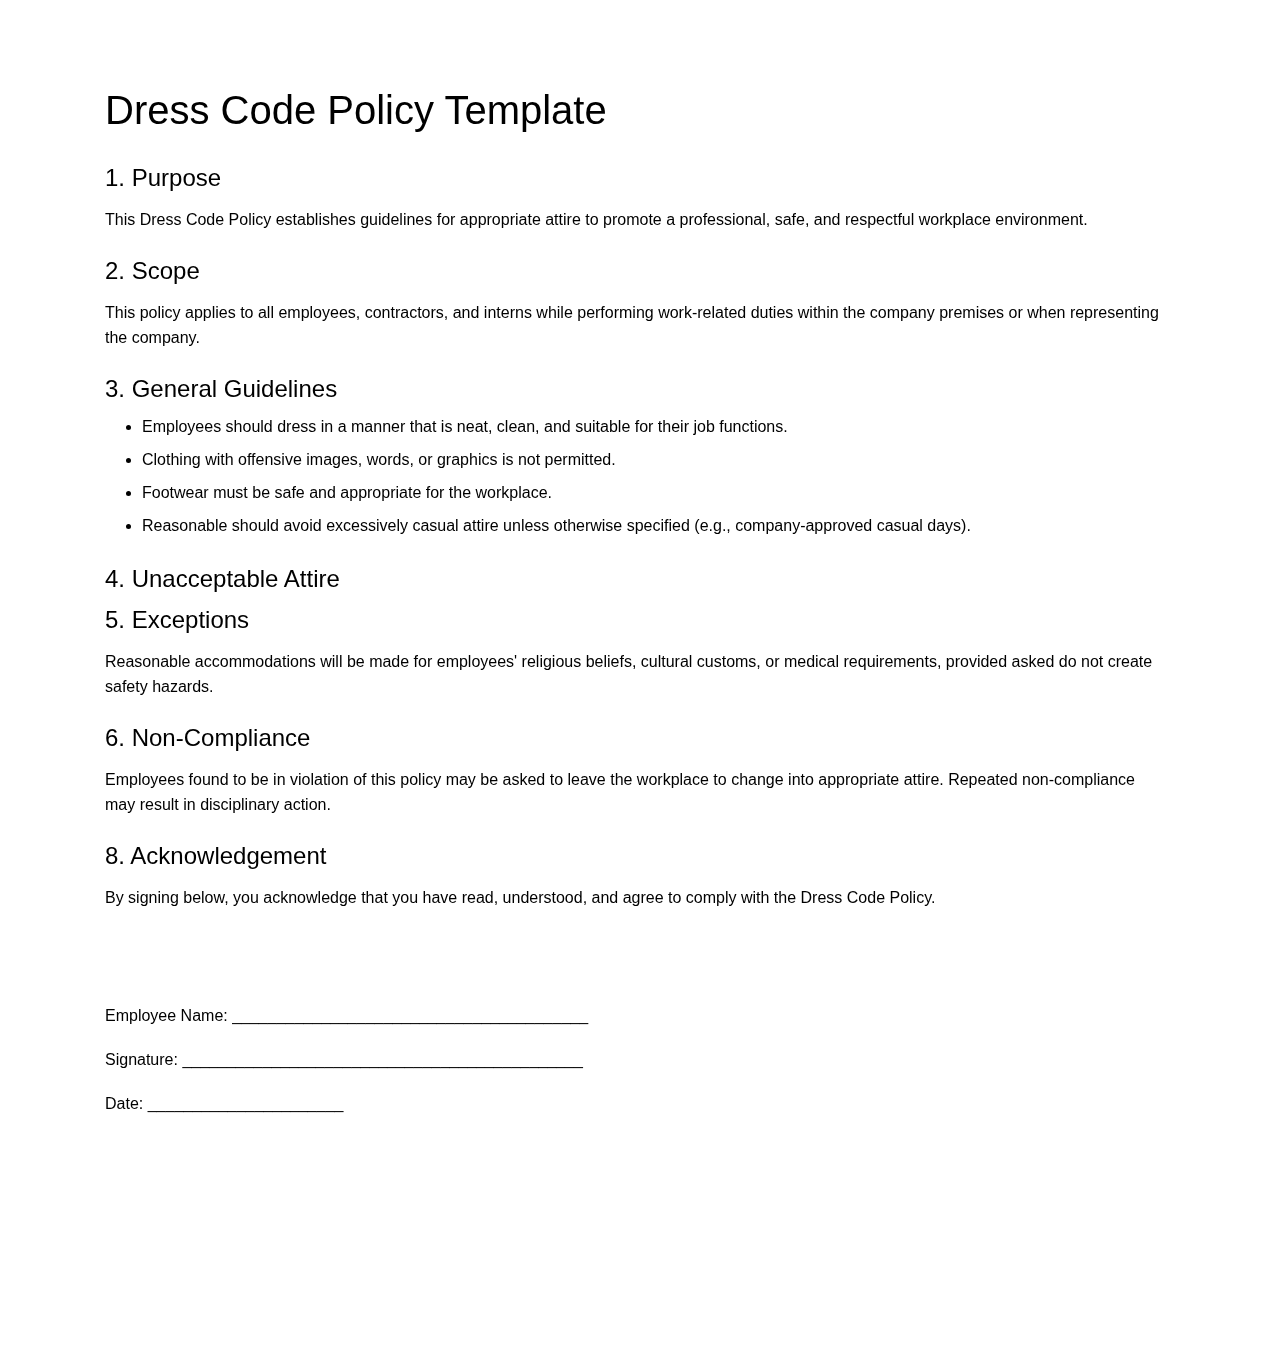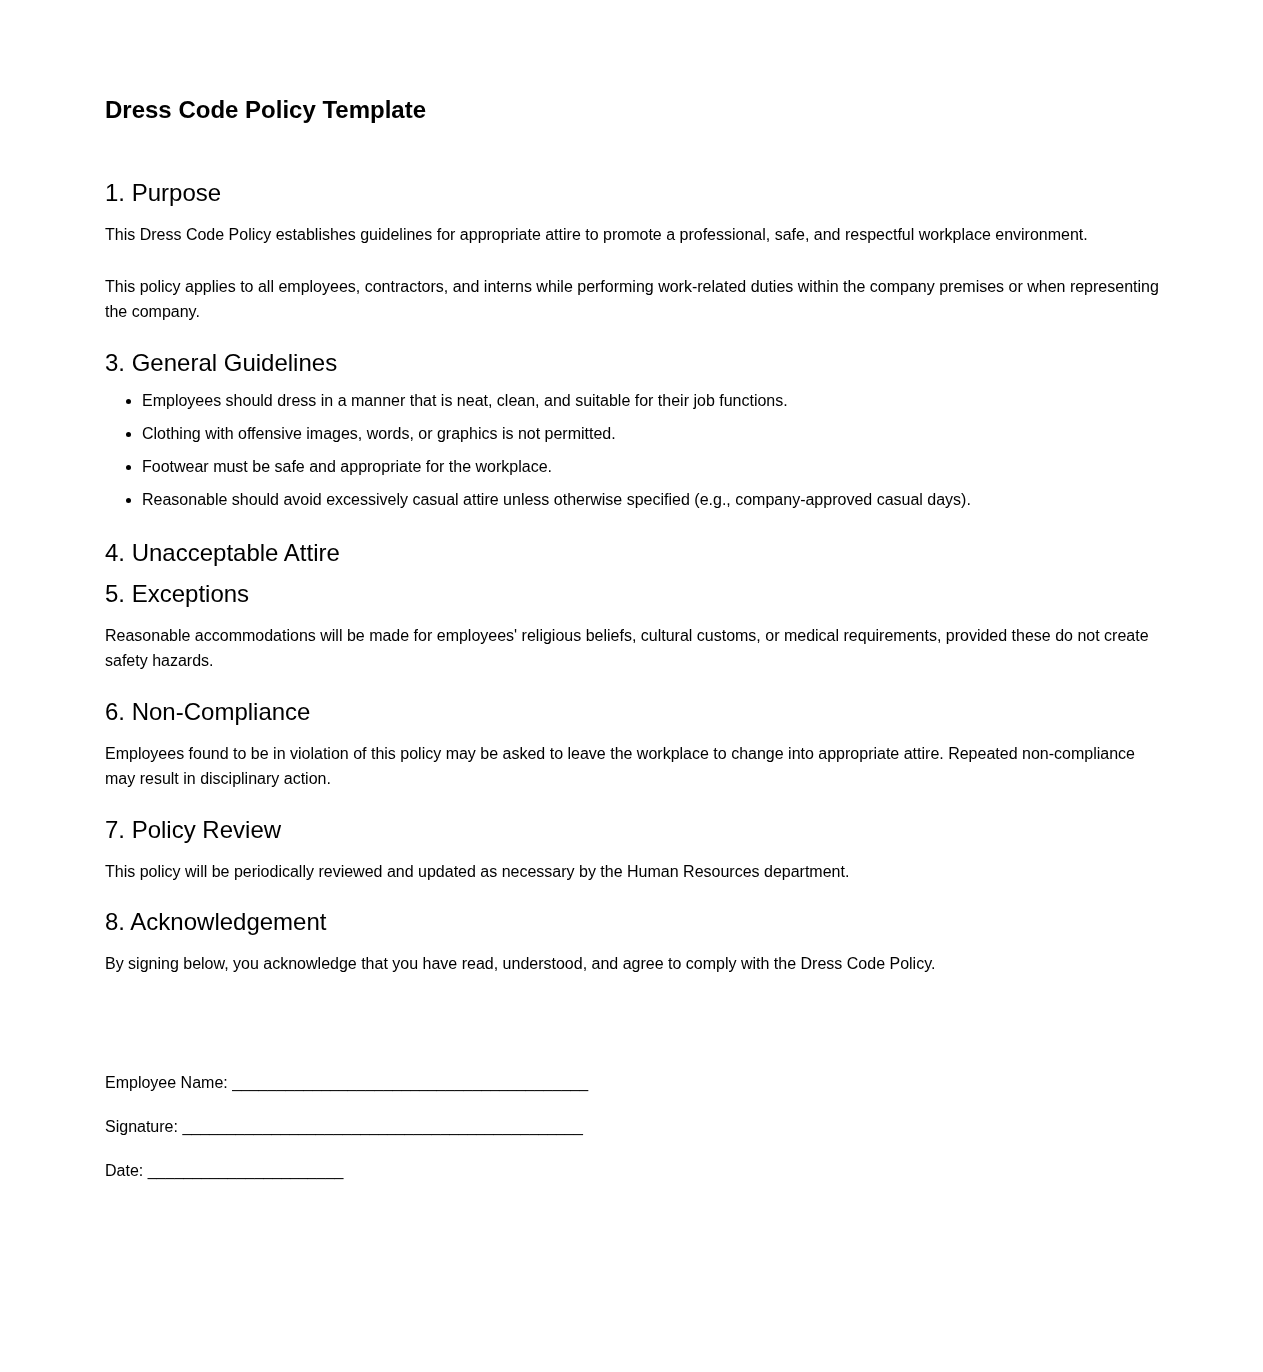--- a/index.html
+++ b/index.html
@@ -1,69 +1,66 @@
 <!DOCTYPE html>
 <html><head>
 <meta charset="utf-8">
 <style>
   html, body { margin:0; padding:0; background:#ffffff; }
   body { width:1263px; min-height:1372px; font-family:"Liberation Sans", sans-serif; color:#000; }
   .doc { position:relative; padding:88px 0 0 105px; width:1055px; }
-  h1 { font-size:24px; font-weight:bold; margin:0 0 49px 0; line-height:44px; }
+  h1 { font-size:40px; font-weight:normal; margin:0 0 34px 0; line-height:44px; }
   h2 { font-size:24px; font-weight:normal; margin:0 0 17px 0; line-height:24px; }
   p { font-size:16px; line-height:25.5px; margin:15px 0 26px 0; }
   ul { margin:0 0 32px 0; padding-left:22px; font-size:16px; line-height:18px; }
   li { margin:15px; }
   .section { margin:0; }
   .sig-block { margin-top:96px; font-size:16px; }
   .sig-row { line-height:20px; margin-bottom:24px; }
 </style>
 </head>
 <body>
 
 <div class="doc">
   <h1>Dress Code Policy Template</h1>
 
   <div class="section">
     <h2>1. Purpose</h2>
     <p>This Dress Code Policy establishes guidelines for appropriate attire to promote a professional, safe, and respectful workplace environment.</p>
   </div>
 
   <div class="section">
+    <h2>2. Scope</h2>
     <p>This policy applies to all employees, contractors, and interns while performing work-related duties within the company premises or when representing the company.</p>
   </div>
 
   <div class="section">
     <h2>3. General Guidelines</h2>
     <ul>
       <li>Employees should dress in a manner that is neat, clean, and suitable for their job functions.</li>
       <li>Clothing with offensive images, words, or graphics is not permitted.</li>
       <li>Footwear must be safe and appropriate for the workplace.</li>
       <li>Reasonable should avoid excessively casual attire unless otherwise specified (e.g., company-approved casual days).</li>
     </ul>
   </div>
 
   <div class="section">
     <h2>4. Unacceptable Attire</h2>
   </div>
 
   <div class="section">
     <h2>5. Exceptions</h2>
-    <p>Reasonable accommodations will be made for employees' religious beliefs, cultural customs, or medical requirements, provided these do not create safety hazards.</p>
+    <p>Reasonable accommodations will be made for employees' religious beliefs, cultural customs, or medical requirements, provided asked do not create safety hazards.</p>
   </div>
 
   <div class="section">
     <h2>6. Non-Compliance</h2>
     <p>Employees found to be in violation of this policy may be asked to leave the workplace to change into appropriate attire. Repeated non-compliance may result in disciplinary action.</p>
   </div>
 
-  <div class="section">
-    <h2>7. Policy Review</h2>
-    <p>This policy will be periodically reviewed and updated as necessary by the Human Resources department.</p>
-  </div>
 
   <div class="section">
     <h2>8. Acknowledgement</h2>
     <p>By signing below, you acknowledge that you have read, understood, and agree to comply with the Dress Code Policy.</p>
   </div>
 
   <div class="sig-block">
     <div class="sig-row">Employee Name: ________________________________________</div>
     <div class="sig-row">Signature: _____________________________________________</div>
     <div class="sig-row">Date: ______________________</div>

